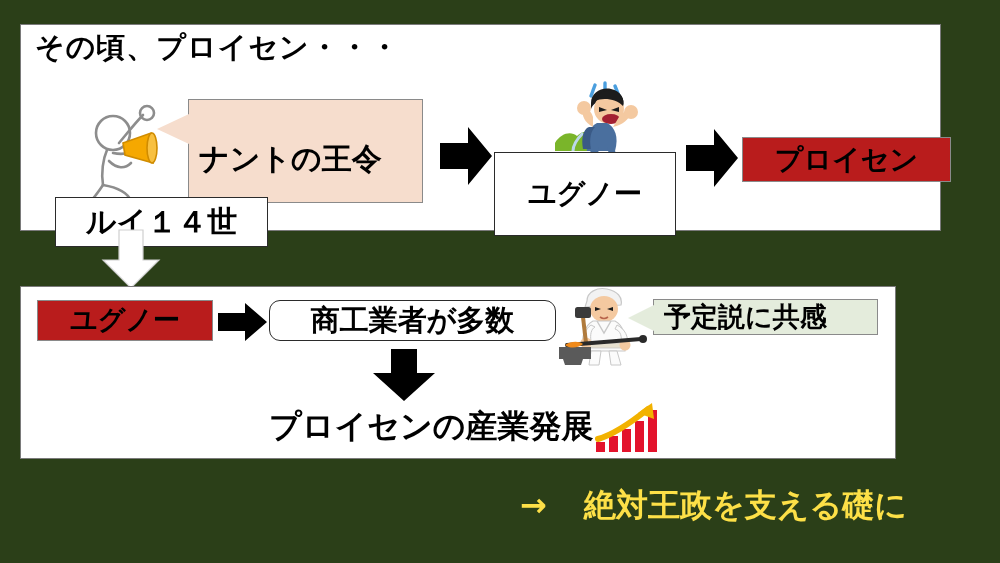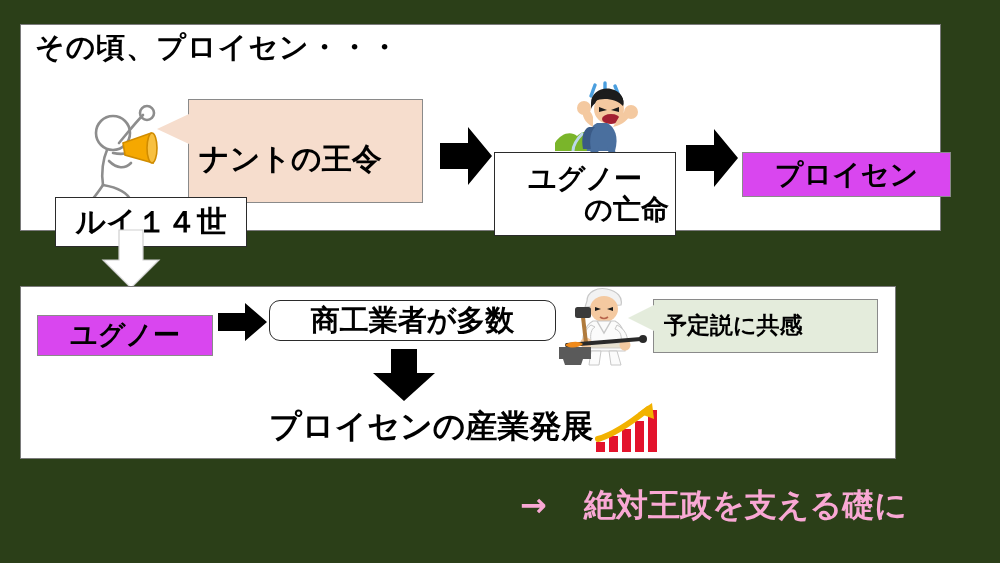--- a/index.html
+++ b/index.html
@@ -55,26 +55,25 @@
     display: flex;
     align-items: center;
     justify-content: center;
     text-align: center;
   }
   .box-white {
     background: #ffffff;
     border: 1px solid #2b2b2b;
   }
   .box-green {
-    background: #d946ef;
+    background: #b91c1c;
     border: 1px solid #8a8a8a;
-    margin-top: 15px;
-  }
-
-  #box-louis      { left: 34px;  top: 172px; width: 192px; height: 50px; font-size: 30px; align-items: center; }
+  }
+
+  #box-louis      { left: 34px;  top: 172px; width: 213px; height: 50px; font-size: 30px; align-items: center; }
   #box-exile      { left: 473px; top: 127px; width: 182px; height: 84px; font-size: 28px;
                     flex-direction: column; justify-content: center; }
   #box-exile .l2  { align-self: flex-end; padding-right: 6px; }
   #box-prussia    { left: 721px; top: 112px; width: 209px; height: 45px; font-size: 28px; }
   #box-huguenot   { left: 36px;  top: 299px; width: 176px; height: 41px; font-size: 27px; }
   #box-merchants  { left: 266px; top: 299px; width: 287px; height: 41px; font-size: 29px; }
 
   
   .balloon {
     position: absolute;
@@ -111,23 +110,23 @@
   }
   #balloon-edict .tail-out {
     left: -34px; top: 13px;
     border-top: 16px solid transparent;
     border-bottom: 16px solid transparent;
     border-right: 34px solid #8a8a8a;
     z-index: -1;
   }
 
   #balloon-predestination {
-    left: 650px; top: 298px; width: 225px; height: 54px;
+    left: 650px; top: 298px; width: 225px; height: 36px;
     padding: 0 0 0 10px;
-    font-size: 23px;
+    font-size: 27px;
   }
   #balloon-predestination .tail {
     left: -26px; top: 5px;
     border-top: 13px solid transparent;
     border-bottom: 13px solid transparent;
     border-right: 26px solid #e4ecdc;
   }
   #balloon-predestination .tail-out {
     left: -28px; top: 4px;
     border-top: 14px solid transparent;
@@ -150,21 +149,21 @@
   #arrow-r2 { left: 663px; top: 100px; width: 56px; height: 66px; }
   #arrow-r3 { left: 213px; top: 299px; width: 52px; height: 42px; }
   #arrow-d-white { left: 100px; top: 228px; width: 62px; height: 62px; }
   #arrow-d-black { left: 366px; top: 346px; width: 70px; height: 56px; }
 
   
   #conclusion {
     position: absolute;
     left: 520px;
     top: 484px;
-    color: #f9a8d4;
+    color: #fde047;
     font-size: 32px;
     font-weight: bold;
     white-space: nowrap;
     font-family: "DejaVu Sans", "Liberation Sans", sans-serif;
   }
   #conclusion .arrow-glyph { margin-right: 26px; }
 
   
   #industry-line {
     position: absolute;
@@ -266,21 +265,20 @@
 
         <g fill="#4a6f9e">
           <path d="M38 66 L36 82 L44 82 L46 66 Z"></path>
           <path d="M54 66 L58 80 L66 78 L60 66 Z"></path>
         </g>
       </svg>
     </div>
 
     <div id="box-exile" class="box box-white jp">
       <span>ユグノー</span>
-      <span class="l2">の亡命</span>
     </div>
 
     <div id="arrow-r2" class="arrow-right">
       <svg viewBox="0 0 56 66" width="56" height="66" xmlns="http://www.w3.org/2000/svg">
         <path d="M2 20 L30 20 L30 4 L54 33 L30 62 L30 46 L2 46 Z" fill="#000000"></path>
       </svg>
     </div>
 
     <div id="box-prussia" class="box box-green jp">
       <span>プロイセン</span>

